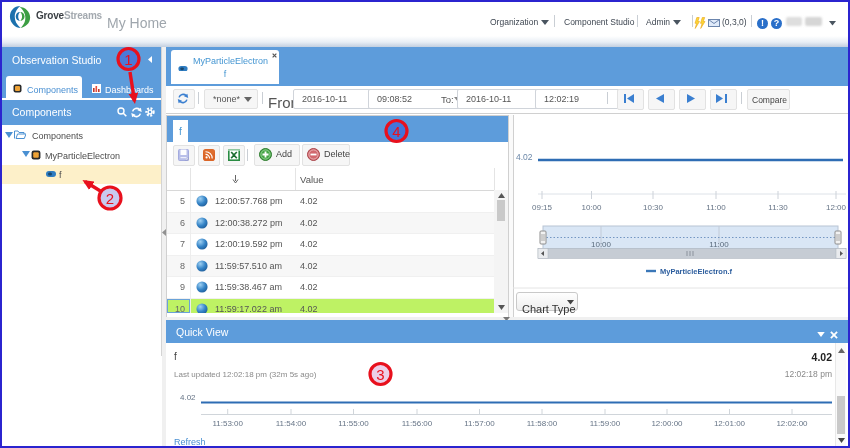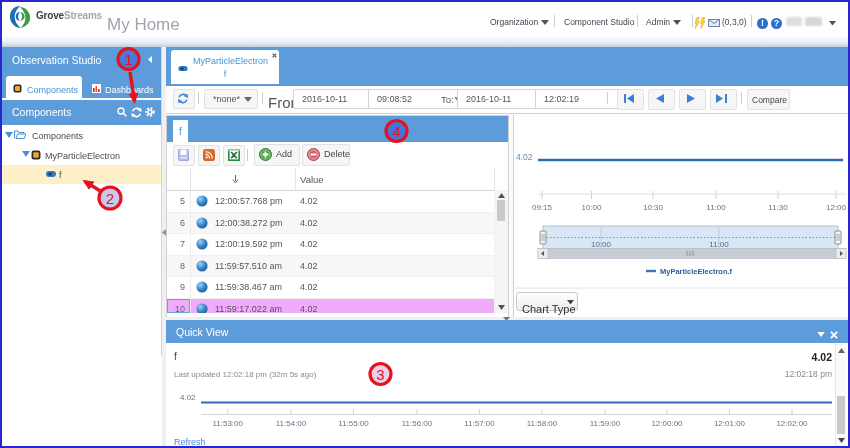--- a/index.html
+++ b/index.html
@@ -20,21 +20,21 @@
 <div class="abs" style="left:2px;top:36px;width:846px;height:11px;background:linear-gradient(#ffffff 0%,#e8eef5 55%,#c2cfe0 100%);"></div>
 
 <svg class="abs" style="left:8px;top:4px;" width="26" height="26" viewBox="0 0 27 27">
   <path d="M13 2 C6 2 2 7 2 13 C2 20 8 25 13 25 C9 21 7 18 7 13 C7 8 10 4 13 2 Z" fill="#1c71ad"></path>
   <path d="M12 3 C18 3 23 8 23 14 C23 20 18 24 13 25 C17 21 18 18 18 14 C18 9 15 5 12 3 Z" fill="#3c9e43"></path>
   <circle cx="12.5" cy="13" r="5.2" fill="#fff"></circle>
   <path d="M12.5 8.4 C9.9 8.4 8 10.4 8 13 C8 15.6 10 17.6 12.5 17.6 C11 16.2 10.6 14.8 10.6 13 C10.6 11.2 11.3 9.6 12.5 8.4 Z" fill="#1c71ad"></path>
   <path d="M12.7 8.4 C15.3 8.4 17.2 10.6 17.2 13 C17.2 15.5 15.3 17.6 12.7 17.6 C14 16.2 14.6 14.8 14.6 13 C14.6 11.2 14 9.6 12.7 8.4 Z" fill="#3c9e43"></path>
 </svg>
 <div class="abs" style="left:36px;top:10px;font-size:10px;font-weight:bold;color:#3a3f44;letter-spacing:-0.2px;">Grove<span style="color:#a3a9af;">Streams</span></div>
-<div class="abs" style="left:107px;top:15px;font-size:17px;color:#9fa6ad;">My Home</div>
+<div class="abs" style="left:107px;top:15px;font-size:14px;color:#9fa6ad;">My Home</div>
 
 <div class="abs m" style="left:490px;top:17px;">Organization</div>
 <svg class="abs" style="left:541px;top:20px;" width="8" height="5">
     <path d="M0 0 L8 0 L4 5 Z" fill="#4a5560"></path>
   </svg>
 <div class="abs sep" style="left:554px;top:15px;height:12px;"></div>
 <div class="abs m" style="left:564px;top:17px;">Component Studio</div>
 <div class="abs sep" style="left:637px;top:15px;height:12px;"></div>
 <div class="abs m" style="left:646px;top:17px;">Admin</div>
 <svg class="abs" style="left:673px;top:20px;" width="8" height="5">
@@ -350,21 +350,21 @@
             <stop offset="0" stop-color="#9fd0f2"></stop>
             <stop offset="0.55" stop-color="#3584c7"></stop>
             <stop offset="1" stop-color="#1d5a96"></stop>
           </radialGradient>
         </defs>
         <circle cx="7" cy="7" r="6.5" fill="url(#g4)"></circle>
       </svg>
       <span style="position:absolute;left:48px;top:5px;font-size:9px;color:#555;">11:59:38.467 am</span>
       <span style="position:absolute;left:133px;top:5px;font-size:9px;color:#555;">4.02</span>
     </div>
-    <div style="position:absolute;left:0;top:107.5px;width:327px;height:24px;background:#f0abfc;border-bottom:1px solid #f0f0f0;box-sizing:border-box;">
+    <div style="position:absolute;left:0;top:107.5px;width:327px;height:24px;background:#bef264;border-bottom:1px solid #f0f0f0;box-sizing:border-box;">
       <span style="position:absolute;right:309px;top:5px;font-size:9px;color:#666;">10</span>
       <svg style="position:absolute;left:29px;top:4px;" width="12" height="12" viewBox="0 0 14 14">
         <defs>
           <radialGradient id="g5" cx="0.35" cy="0.3" r="0.8">
             <stop offset="0" stop-color="#9fd0f2"></stop>
             <stop offset="0.55" stop-color="#3584c7"></stop>
             <stop offset="1" stop-color="#1d5a96"></stop>
           </radialGradient>
         </defs>
         <circle cx="7" cy="7" r="6.5" fill="url(#g5)"></circle>

